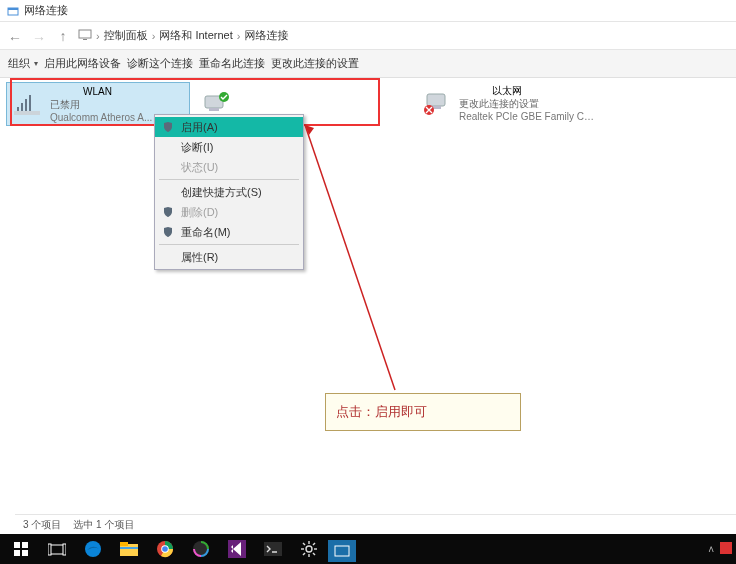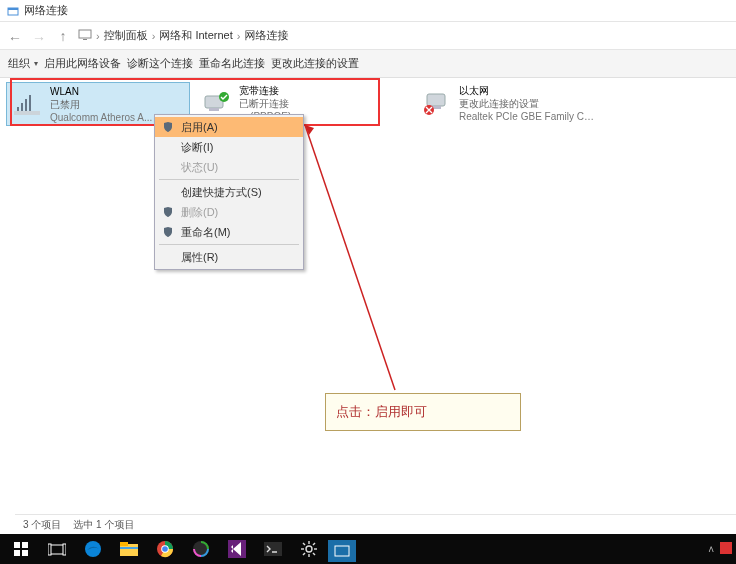--- a/index.html
+++ b/index.html
@@ -20,30 +20,30 @@
   .toolbar .tb-item { display: flex; align-items: center; gap: 2px; cursor: default; }
   .toolbar .dd::after { content: "▾"; font-size: 8px; margin-left: 2px; color: #555; }
 
   
   .content { position: relative; width: 100%; height: 440px; background: #fff; }
   .adapters { display: flex; padding: 4px 6px; gap: 6px; }
   .adapter { width: 184px; height: 44px; display: flex; align-items: flex-start; padding: 2px 3px; gap: 4px; }
   .adapter.selected { background: #cde8f6; border: 1px solid #7ab8d8; }
   .adapter .aicon { width: 36px; height: 36px; display: flex; align-items: center; justify-content: center; position: relative; flex-shrink: 0; }
   .adapter .ainfo { display: flex; flex-direction: column; font-size: 10px; line-height: 13px; overflow: hidden; }
-  .adapter .aname { color: #000; }
+  .adapter .aname { color: #000; margin-left: 33px; }
   .adapter .astatus { color: #666; }
   .adapter .adetail { color: #777; white-space: nowrap; overflow: hidden; text-overflow: ellipsis; text-align: right; }
 
   .red-box { position: absolute; left: 10px; top: 0px; width: 370px; height: 48px; border: 2px solid #e33; pointer-events: none; }
 
   
   .ctxmenu { position: absolute; left: 154px; top: 36px; width: 150px; background: #f2f2f2; border: 1px solid #aab; box-shadow: 2px 2px 3px rgba(0,0,0,0.25); font-size: 11px; padding: 2px 0; }
   .ctxmenu .mi { height: 20px; display: flex; align-items: center; padding: 0 6px; gap: 6px; }
-  .ctxmenu .mi.highlight { background: #fdba74; align-items: center; }
+  .ctxmenu .mi.highlight { background: #14b8a6; align-items: center; }
   .ctxmenu .mi.disabled { color: #a0a0a0; }
   .ctxmenu .mi .micon { width: 14px; height: 14px; display: inline-flex; align-items: center; justify-content: center; }
   .ctxmenu .sep { height: 1px; background: #ccc; margin: 2px 4px; }
 
   
   .arrow-svg { position: absolute; left: 300px; top: 42px; width: 120px; height: 275px; pointer-events: none; }
   .annotation { position: absolute; left: 325px; top: 315px; width: 196px; height: 38px; background: #fffdef; border: 1px solid #b8a060; display: flex; align-items: center; padding: 0 10px; font-size: 13px; color: #b03030; }
 
   
   .statusbar { position: absolute; left: 15px; bottom: 30px; height: 20px; width: 100%; border-top: 1px solid #e5e5e5; display: flex; align-items: center; padding: 0 8px; gap: 12px; font-size: 10px; color: #555; }
@@ -121,25 +121,20 @@
 
     <div class="adapter">
       <span class="aicon">
         <svg width="32" height="28" viewBox="0 0 32 28">
           <rect x="4" y="8" width="18" height="12" rx="2" fill="#d0d6dc" stroke="#9aa"></rect>
           <rect x="8" y="20" width="10" height="3" fill="#bbc"></rect>
           <circle cx="23" cy="9" r="5" fill="#3a3"></circle>
             <path d="M20 9 l2 2 l4 -4" stroke="#fff" stroke-width="1.4" fill="none"></path>
         </svg>
       </span>
-      <div class="ainfo">
-        <span class="aname">宽带连接</span>
-        <span class="astatus">已断开连接</span>
-        <span class="adetail">... (PPPOE)</span>
-      </div>
     </div>
 
     <div style="width:24px"></div>
 
     <div class="adapter">
       <span class="aicon">
         <svg width="32" height="28" viewBox="0 0 32 28">
           <rect x="6" y="6" width="18" height="12" rx="2" fill="#d0d6dc" stroke="#9aa"></rect>
           <rect x="10" y="18" width="10" height="3" fill="#bbc"></rect>
           <g transform="translate(3,17)">

